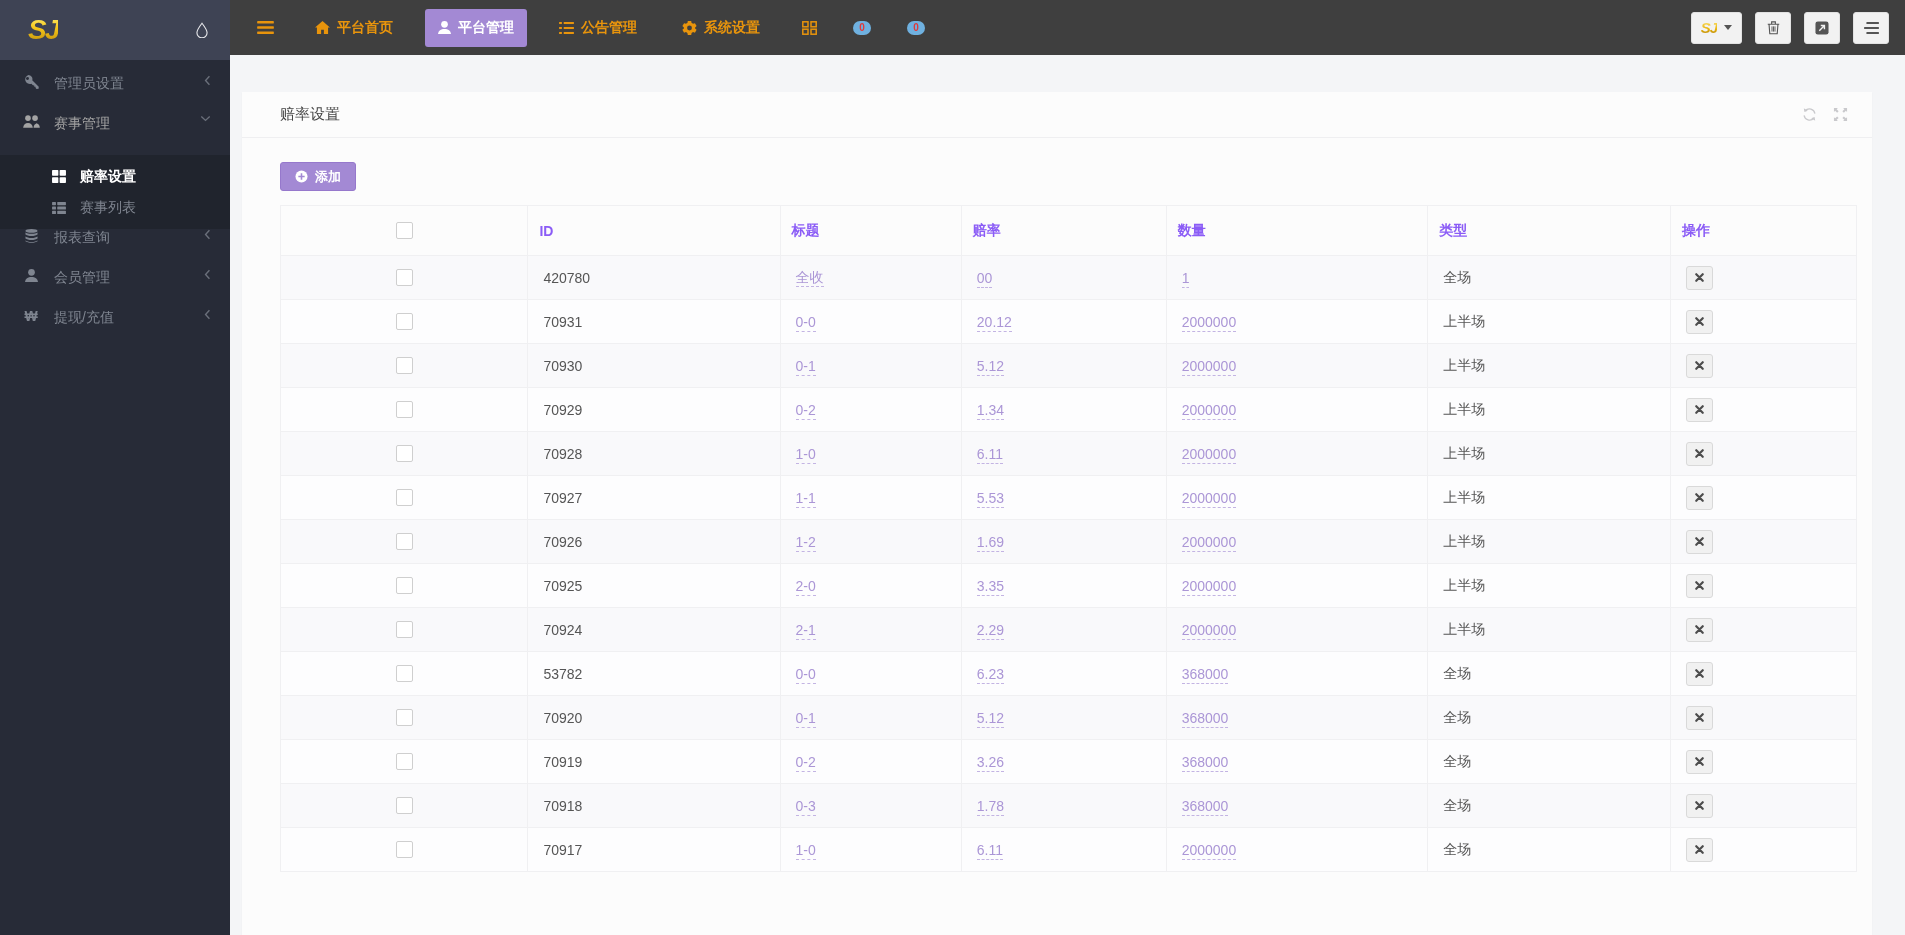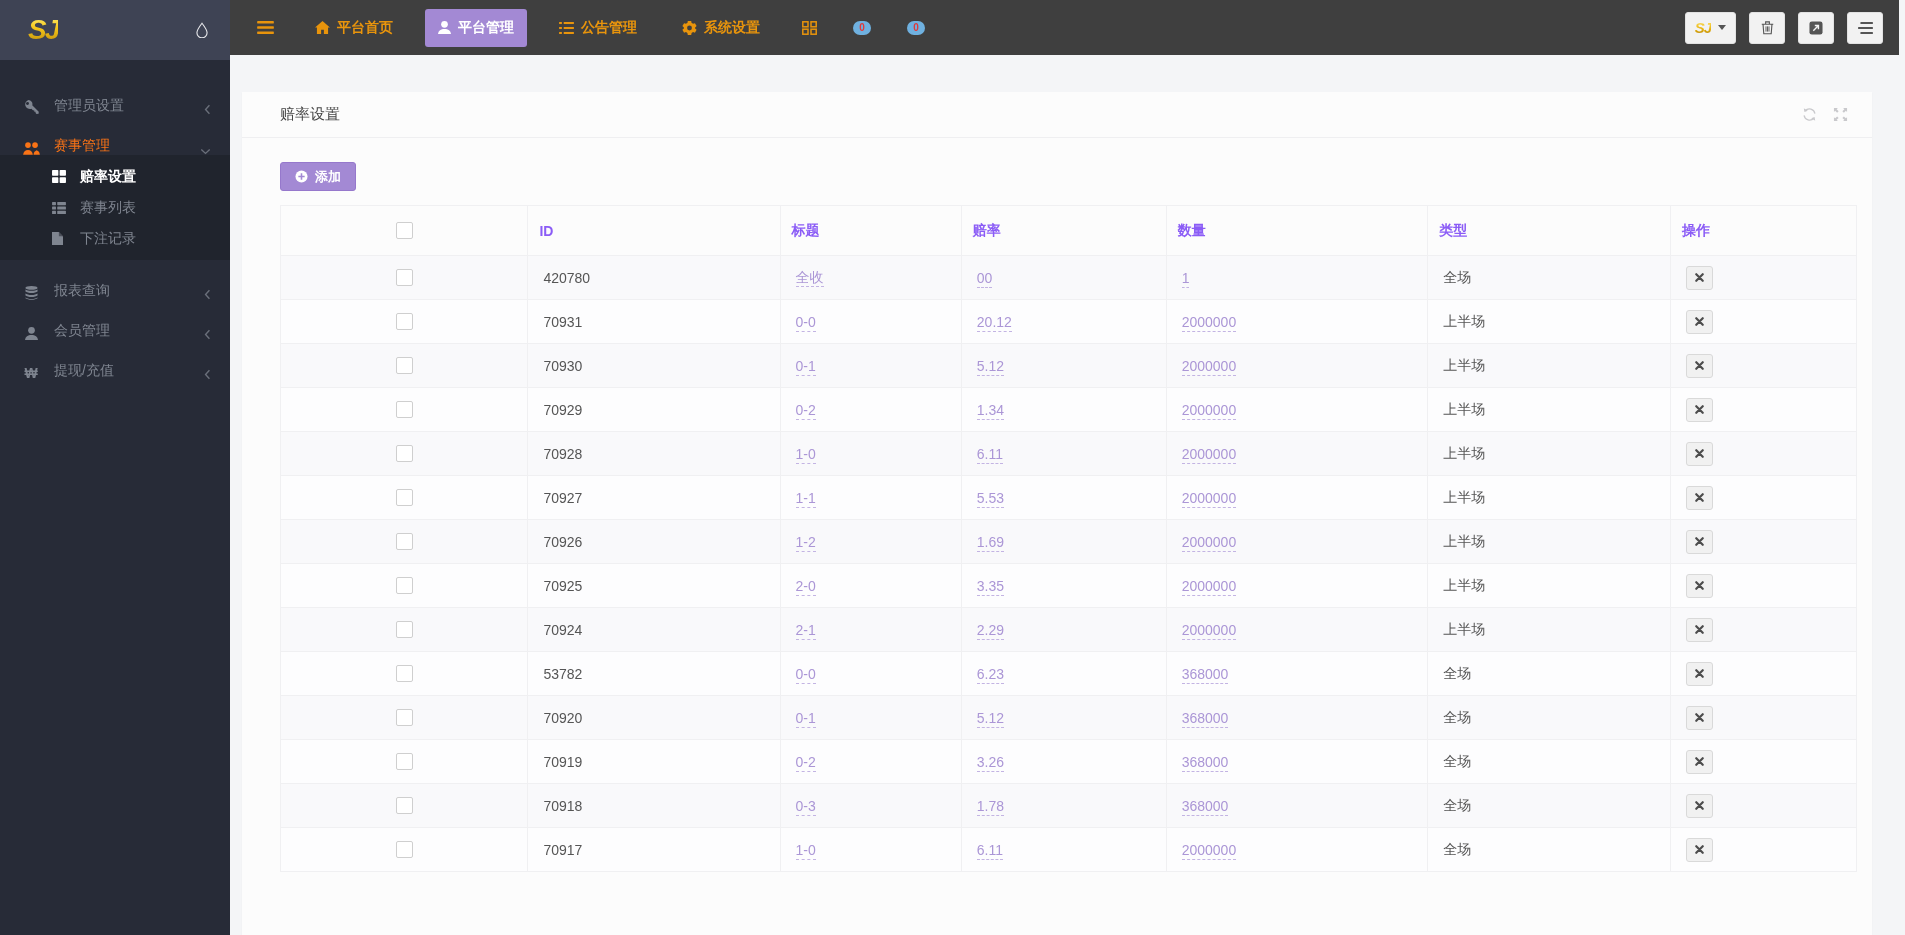--- a/index.html
+++ b/index.html
@@ -13,34 +13,34 @@
   .app{position:relative;width:1905px;height:935px}
 
   
   .sidebar{position:absolute;left:0;top:0;width:230px;height:935px;background:var(--sidebar-bg);z-index:3}
   .sidebar-header{height:60px;background:var(--sidebar-header-bg);display:flex;align-items:center;padding:0 22px 0 28px}
   .logo{font-size:28px;font-weight:900;font-style:italic;letter-spacing:-2px;
     background:linear-gradient(180deg,#fff27a 0%,#f5c518 45%,#b8860b 100%);
     -webkit-background-clip:text;background-clip:text;color:#f5c518;-webkit-text-fill-color:transparent;cursor:pointer}
   .droplet{margin-left:auto;color:#e8e9ec;display:flex;align-items:center;cursor:pointer}
   .menu{padding-top:15px}
-  .menu-item{height:40px;display:flex;align-items:flex-end;padding:0 19px 0 20px;color:#7f8590;font-size:14px;cursor:pointer}
+  .menu-item{height:40px;display:flex;align-items:flex-start;padding:0 19px 0 20px;color:#7f8590;font-size:14px;cursor:pointer}
   .menu-item .mi-icon{width:22px;display:flex;align-items:center;justify-content:center;flex:0 0 22px}
   .menu-item .mi-label{margin-left:12px}
   .menu-item .mi-chevron{margin-left:auto;display:flex;align-items:center;color:#6a6f7a}
-  .menu-item.open{color:#f97316}
+  .menu-item.open{color:#a3a3a3}
   .submenu{background:var(--submenu-bg);padding:6px 0}
   .submenu-item{height:31px;display:flex;align-items:center;padding-left:52px;color:#7f8590;font-size:14px;cursor:pointer}
   .submenu-item .mi-icon{width:20px;display:flex;align-items:center;flex:0 0 20px}
   .submenu-item .mi-label{margin-left:8px}
   .submenu-item.active{color:#ffffff;font-weight:700}
   .won-glyph{font-weight:700;font-size:14px;line-height:1}
 
   
-  .navbar{position:absolute;left:230px;right:6px;top:0;height:55px;background:var(--navbar-bg);
+  .navbar{position:absolute;left:230px;right:0;top:0;height:55px;background:var(--navbar-bg);
     display:flex;align-items:center;padding-left:27px}
   .hamburger{color:var(--orange);display:flex;align-items:center;margin-right:28px;cursor:pointer}
   .nav-items{display:flex;align-items:center}
   .nav-item{display:flex;align-items:center;gap:7px;color:var(--orange);font-size:14px;font-weight:700;
     margin-right:19px;padding:10px 13px;border-radius:3px;cursor:pointer;white-space:nowrap}
   .nav-item.active{background:var(--accent);color:#ffffff}
   .nav-grid{color:var(--orange);display:flex;align-items:center;margin:0 0 0 10px;cursor:pointer}
   .badge{min-width:18px;height:14px;padding:0 4px;border-radius:8px;background:var(--badge-bg);
     color:var(--badge-text);font-size:10px;font-weight:700;display:flex;align-items:center;justify-content:center;
     margin-left:36px;cursor:pointer}
@@ -141,29 +141,20 @@
                 <rect width="4.2" height="3.4" rx="0.6"></rect>
                 <rect x="5.6" width="9.4" height="3.4" rx="0.6"></rect>
                 <rect y="4.8" width="4.2" height="3.4" rx="0.6"></rect>
                 <rect x="5.6" y="4.8" width="9.4" height="3.4" rx="0.6"></rect>
                 <rect y="9.6" width="4.2" height="3.4" rx="0.6"></rect>
                 <rect x="5.6" y="9.6" width="9.4" height="3.4" rx="0.6"></rect>
               </svg>
             </span>
             <span class="mi-label">赛事列表</span>
           </div>
-          <div class="submenu-item">
-            <span class="mi-icon">
-              <svg viewBox="0 0 12 14" width="11" height="13" fill="currentColor">
-                <path d="M0 0h7.5L12 4.5V14H0z"></path>
-                <path d="M7.5 0v4.5H12z" fill="#20242d" opacity="0.55"></path>
-              </svg>
-            </span>
-            <span class="mi-label">下注记录</span>
-          </div>
         </div>
         <div class="menu-item">
           <span class="mi-icon">
             <svg viewBox="0 0 14 15" width="13" height="14" fill="currentColor">
               <ellipse cx="7" cy="2" rx="6.5" ry="2"></ellipse>
               <path d="M.5 3.6c1.2 1 3.6 1.6 6.5 1.6s5.3-.6 6.5-1.6v2.2c-1.2 1-3.6 1.6-6.5 1.6S1.7 6.8.5 5.8z"></path>
               <path d="M.5 8c1.2 1 3.6 1.6 6.5 1.6S12.3 9 13.5 8v2.2c-1.2 1-3.6 1.6-6.5 1.6S1.7 11.2.5 10.2z"></path>
               <path d="M.5 12.4c1.2 1 3.6 1.6 6.5 1.6s5.3-.6 6.5-1.6v.8c-1.2 1-3.6 1.6-6.5 1.6s-5.3-.6-6.5-1.6z"></path>
             </svg>
           </span>

